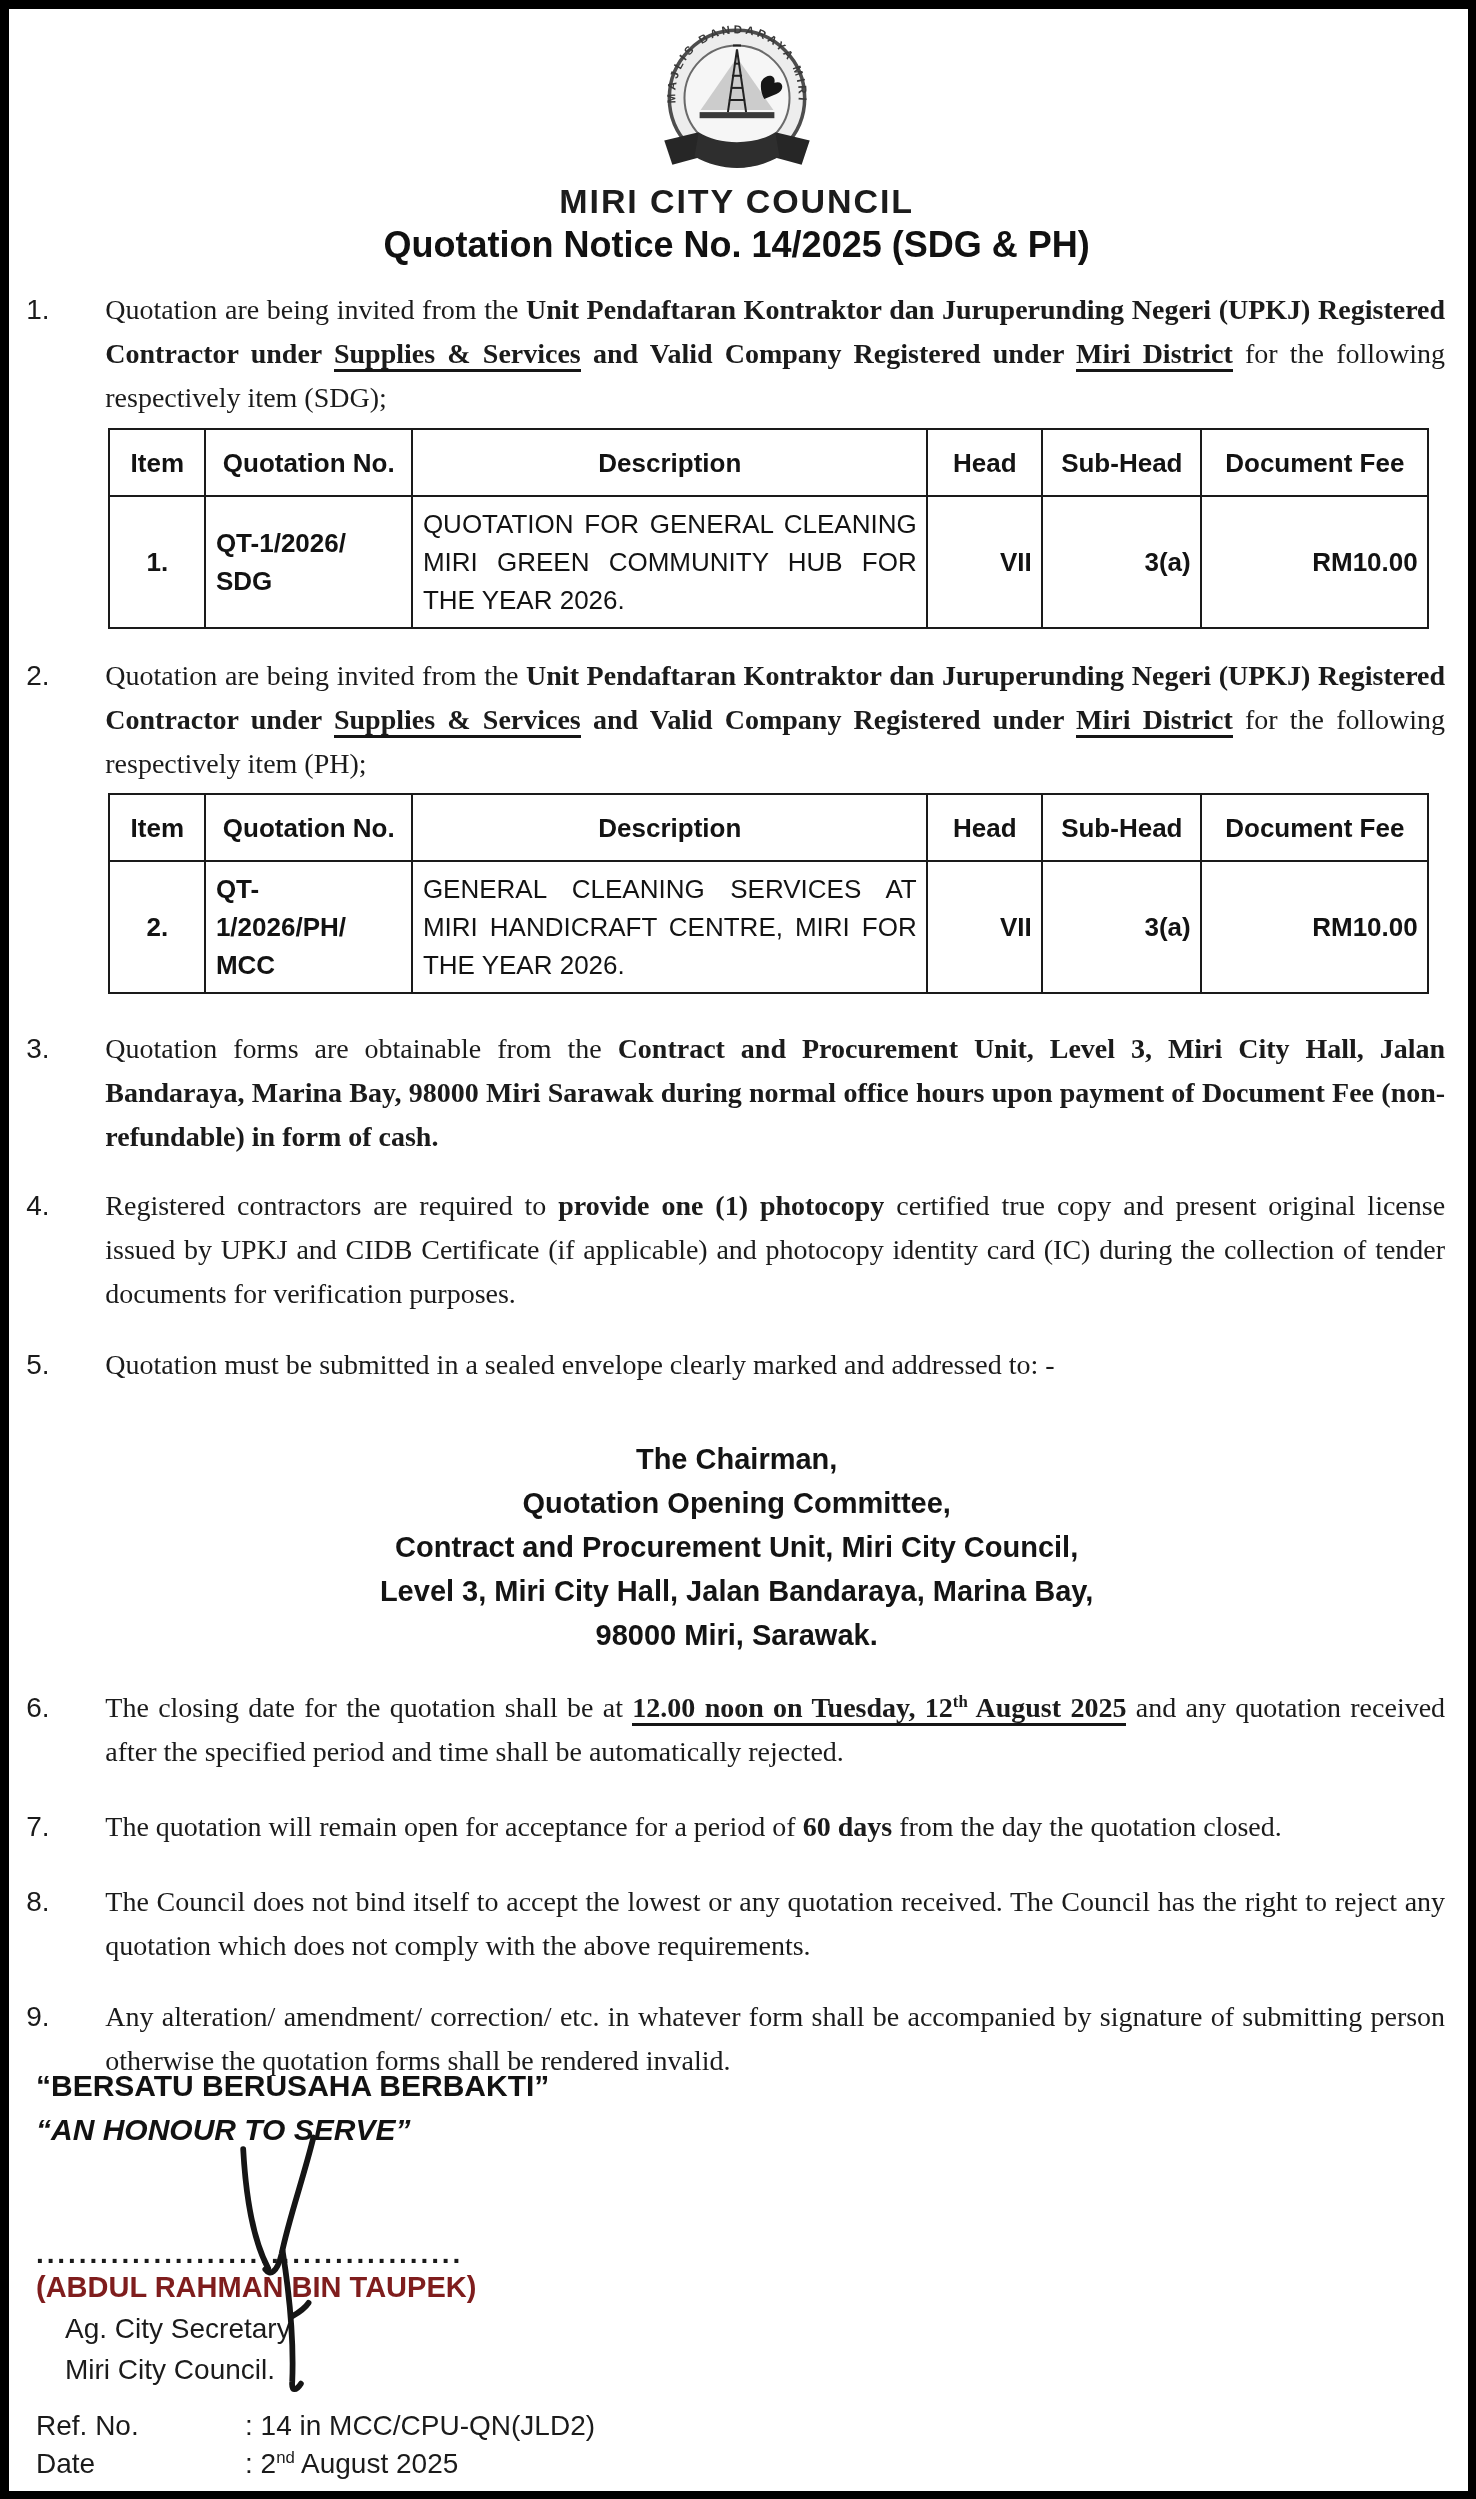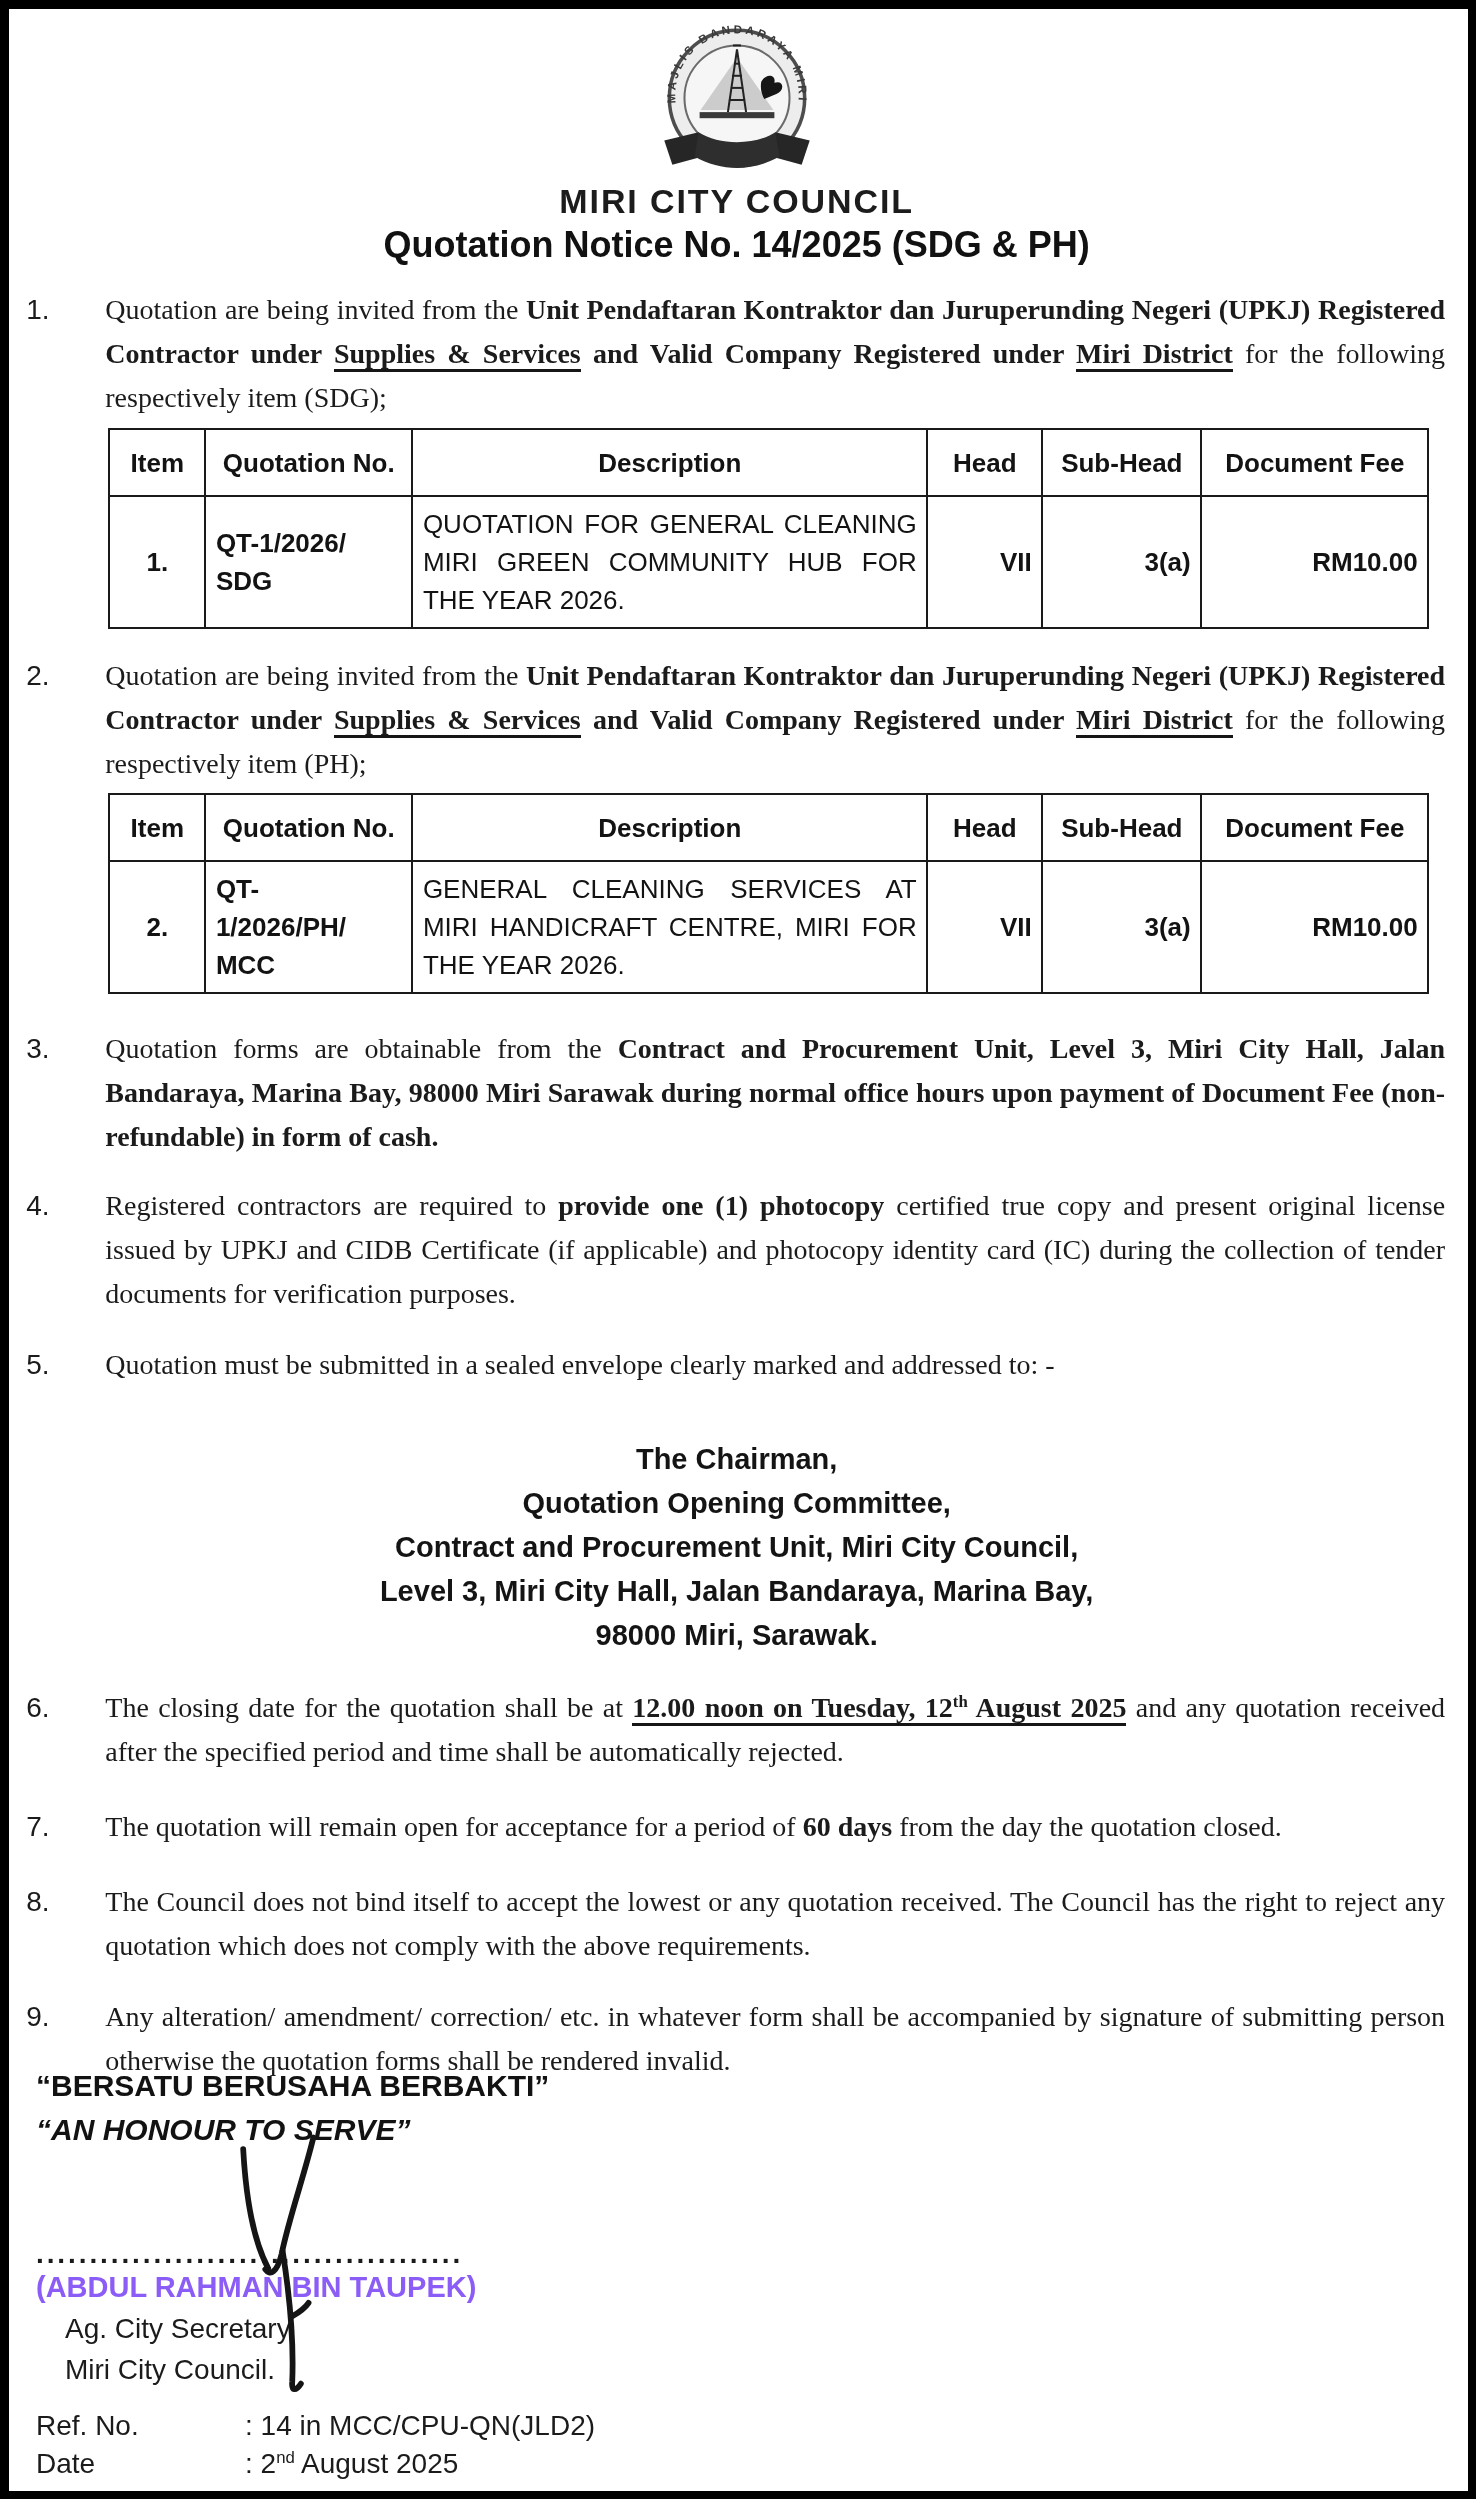--- a/index.html
+++ b/index.html
@@ -50,21 +50,21 @@
     margin-top:50px;text-align:center;font-weight:bold;
     font-size:29px;line-height:44px;color:#141414;
   }
   .footer{position:absolute;left:27px;top:2055px;width:1423px;}
   .motto1{font-size:30px;font-weight:bold;line-height:44px;color:#121212;}
   .motto2{font-size:30px;font-weight:bold;font-style:italic;line-height:44px;color:#121212;}
   .sig-dots{
     margin-top:89px;width:423px;overflow:hidden;white-space:nowrap;
     font-size:28px;font-weight:bold;letter-spacing:2.9px;line-height:25px;color:#1a1a1a;
   }
-  .sig-name{font-size:29px;font-weight:bold;line-height:42px;color:#8b5cf6;}
+  .sig-name{font-size:29px;font-weight:bold;line-height:42px;color:#7f1d1d;}
   .sig-title,.sig-org{font-size:28px;line-height:41px;color:#1b1b1b;margin-left:29px;}
   .ref-block{margin-top:17.3px;font-size:28px;line-height:38px;color:#1b1b1b;}
   .ref-row{display:grid;grid-template-columns:209px 1fr;}
   .signature-svg{position:absolute;left:214px;top:2065px;z-index:2;}
 </style>
 </head>
 <body>
 
 <div class="page">
 

